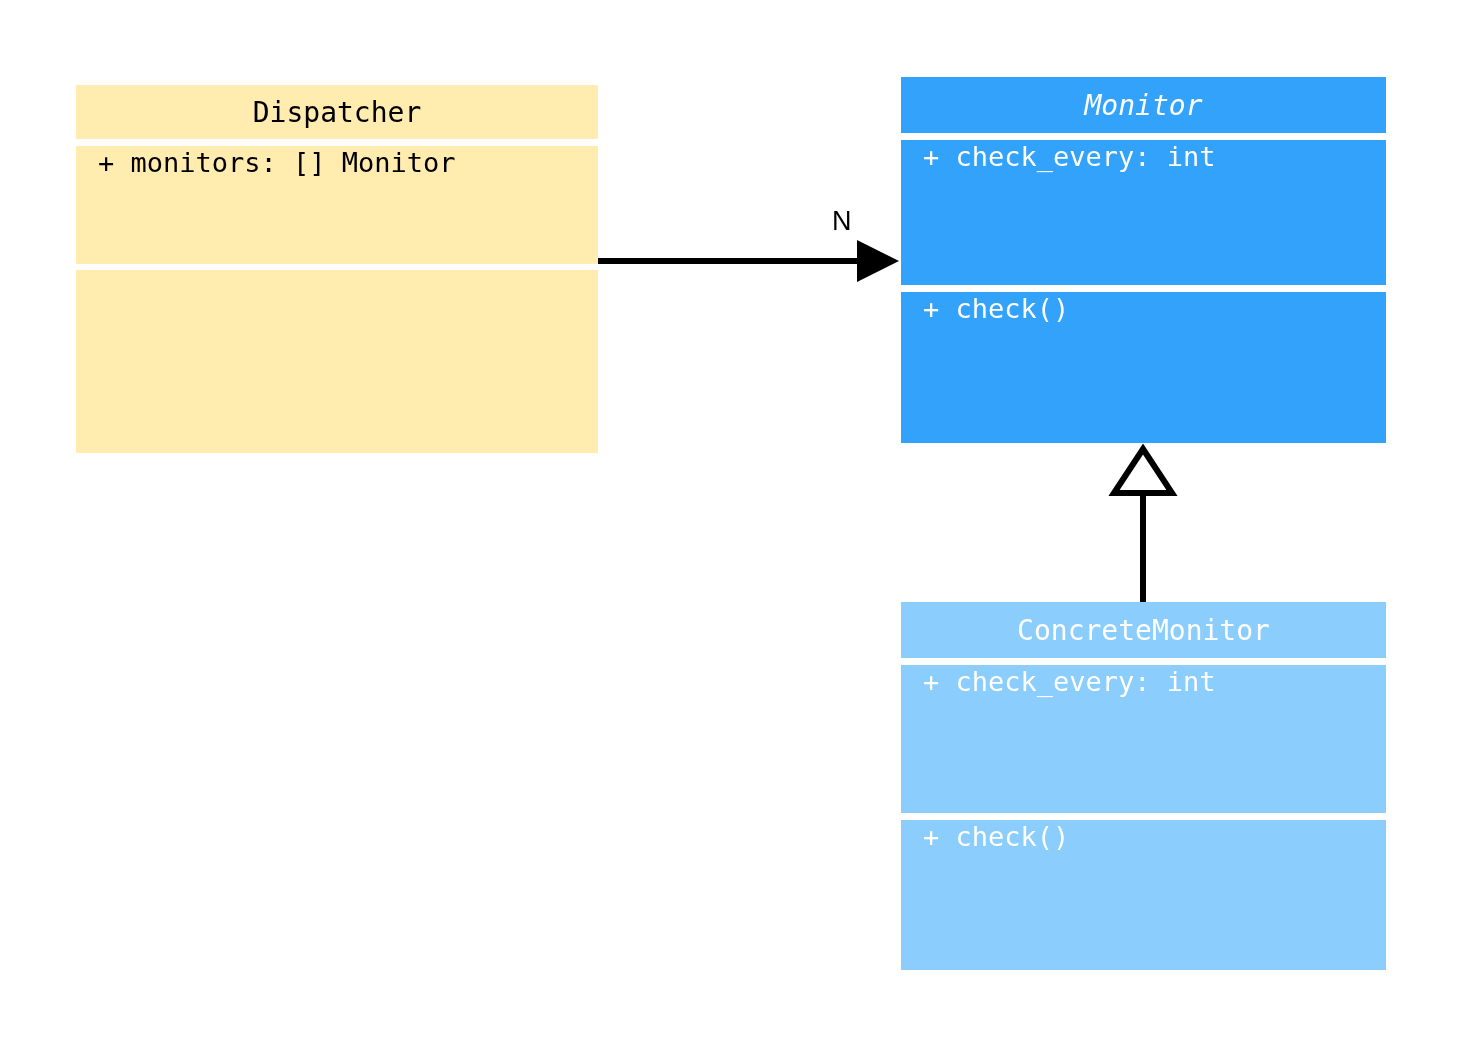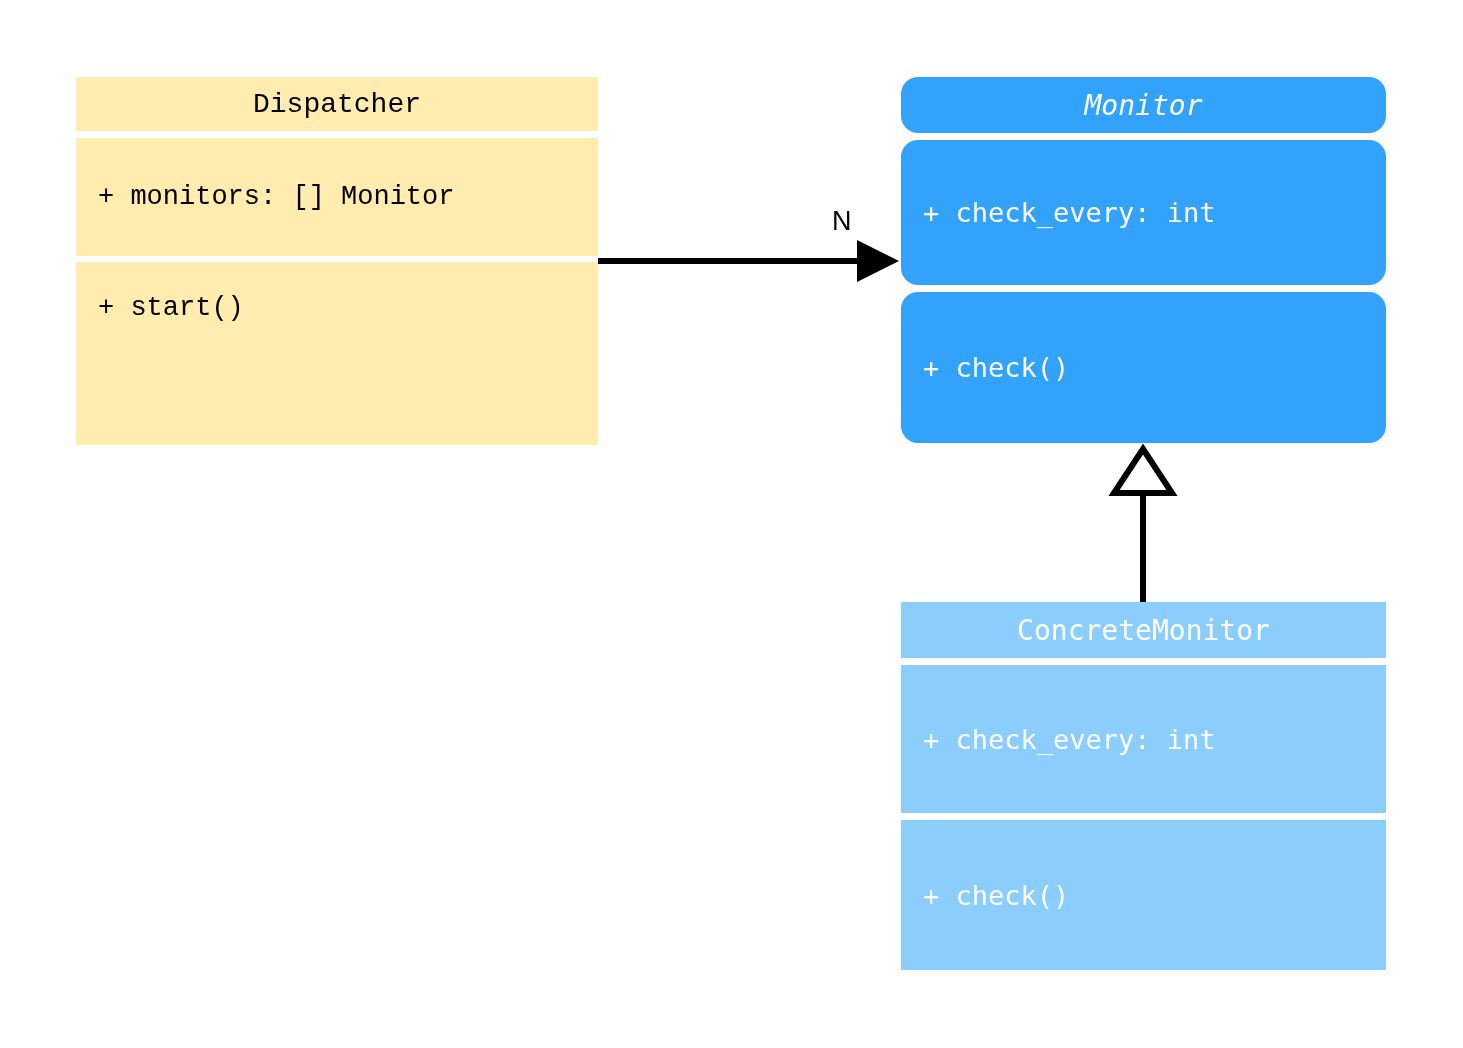--- a/index.html
+++ b/index.html
@@ -35,37 +35,37 @@
     display: flex;
     align-items: center;
     justify-content: center;
     font-size: 28px;
     letter-spacing: 0px;
     white-space: pre;
   }
   .uml-members {
     display: flex;
     flex-direction: column;
-    justify-content: center;
+    justify-content: flex-start;
     font-size: 27px;
     line-height: 33px;
     padding-left: 22px;
     white-space: pre;
   }
   .uml-member-line {
     white-space: pre;
   }
 
   
   .box-dispatcher .uml-compartment { background: #ffecae; }
   .box-dispatcher .uml-title,
   .box-dispatcher .uml-members { color: #000000; }
 
   
-  .box-monitor .uml-compartment { background: #33a2fb; border-radius: 17px; }
+  .box-monitor .uml-compartment { background: #33a2fb; }
   .box-monitor .uml-title,
   .box-monitor .uml-members { color: #ffffff; }
   .abstract-title { font-style: italic; }
 
   
   .box-concrete .uml-compartment { background: #8bcdfd; }
   .box-concrete .uml-title,
   .box-concrete .uml-members { color: #ffffff; }
 
   
@@ -83,31 +83,30 @@
     font-size: 27px;
     color: #000000;
     white-space: pre;
   }
 </style>
 </head>
 <body>
 
 <div id="canvas">
 
-  <div class="uml-class box-dispatcher" style="left:76px; top:77px; width:522px; height:368px;font-family:Liberation Mono, monospace;">
+  <div class="uml-class box-dispatcher" style="left:76px; top:85px; width:522px; height:368px;">
     <div class="uml-compartment uml-title" style="height:54px;">
       <span>Dispatcher</span>
     </div>
     <div style="height:7px;"></div>
     <div class="uml-compartment uml-members" style="height:118px;">
       <div class="uml-member-line">+ monitors: [] Monitor</div>
     </div>
     <div style="height:6px;"></div>
     <div class="uml-compartment uml-members" style="height:183px; justify-content:flex-start; padding-top:30px;">
-      <div class="uml-member-line">+ start()</div>
     </div>
   </div>
 
   <div class="uml-class box-monitor" style="left:901px; top:77px; width:485px; height:366px;">
     <div class="uml-compartment uml-title abstract-title" style="height:56px;">
       <span>Monitor</span>
     </div>
     <div style="height:7px;"></div>
     <div class="uml-compartment uml-members" style="height:145px;">
       <div class="uml-member-line">+ check_every: int</div>

